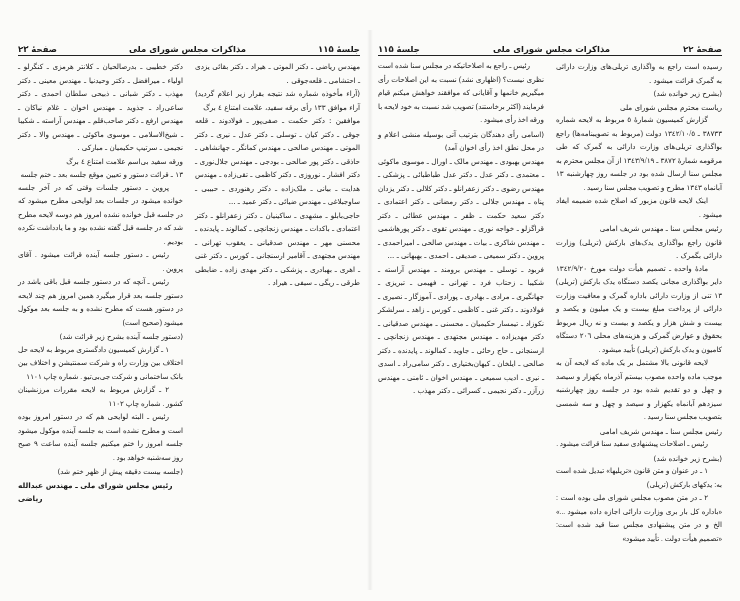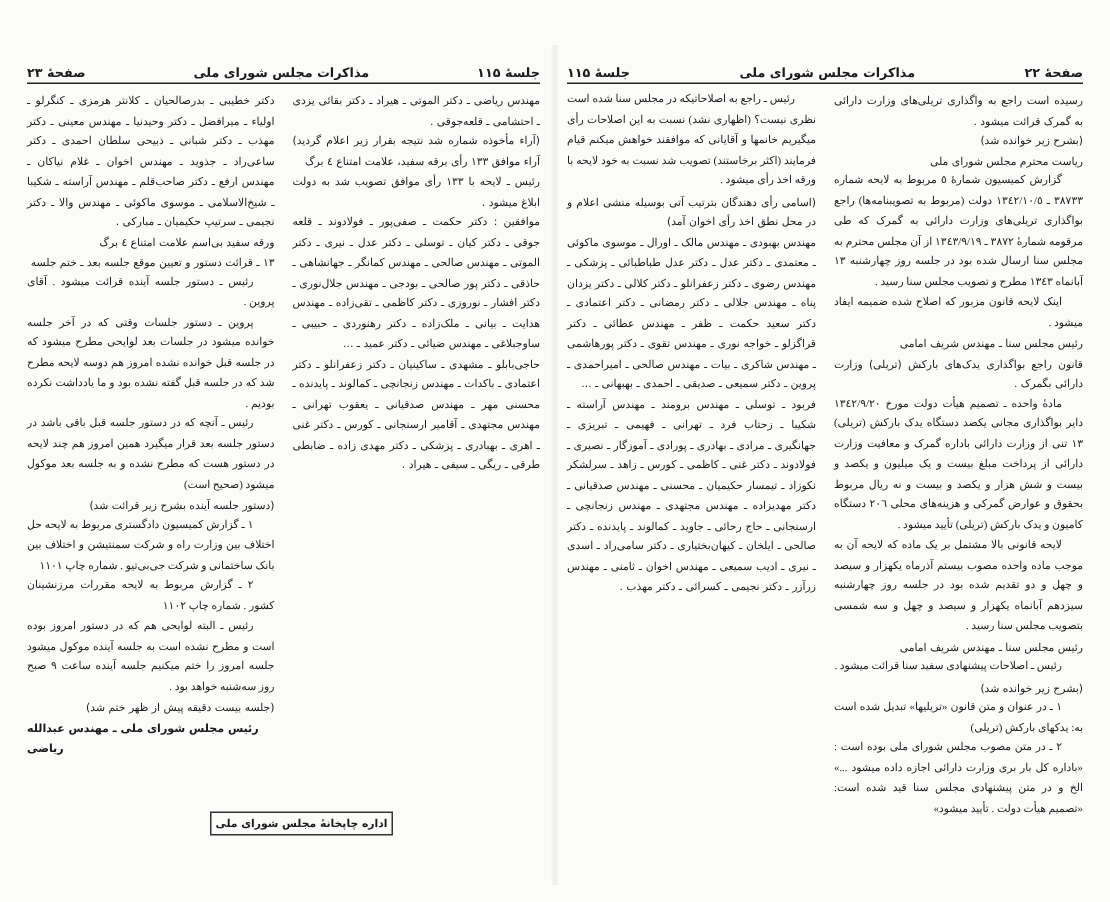--- a/index.html
+++ b/index.html
@@ -28,40 +28,38 @@
 <div class="page left">
   <div class="header">
     <span>جلسهٔ ۱۱۵</span>
     <span>مذاکرات مجلس شورای ملی</span>
     <span>صفحهٔ ۲۳</span>
   </div>
   <div class="cols">
     <div class="col" id="lp-cr">
         <p>مهندس ریاضی ـ دکتر الموتی ـ هیراد ـ دکتر بقائی یزدی ـ احتشامی ـ قلعه‌جوقی .</p>
         <p>(آراء مأخوذه شماره شد نتیجه بقرار زیر اعلام گردید) آراء موافق ۱۳۳ رأی برقه سفید، علامت امتناع ٤ برگ</p>
-        <p>رئیس ـ لایحه با ۱۳۳ رأی موافق تصویب شد به دولت ابلاغ میشود .</p>
         <p>موافقین : دکتر حکمت ـ صفی‌پور ـ فولادوند ـ قلعه جوقی ـ دکتر کیان ـ توسلی ـ دکتر عدل ـ نیری ـ دکتر الموتی ـ مهندس صالحی ـ مهندس کمانگر ـ جهانشاهی ـ حاذقی ـ دکتر پور صالحی ـ بودجی ـ مهندس جلال‌نوری ـ دکتر افشار ـ نوروزی ـ دکتر کاظمی ـ تقی‌زاده ـ مهندس هدایت ـ بیانی ـ ملک‌زاده ـ دکتر رهنوردی ـ حبیبی ـ ساوجبلاغی ـ مهندس ضیائی ـ دکتر عمید ـ ...</p>
         <p>حاجی‌بابلو ـ مشهدی ـ ساکینیان ـ دکتر زعفرانلو ـ دکتر اعتمادی ـ باکدات ـ مهندس زنجانچی ـ کمالوند ـ پایدنده ـ محسنی مهر ـ مهندس صدقیانی ـ یعقوب تهرانی ـ مهندس مجتهدی ـ آقامیر ارسنجانی ـ کورس ـ دکتر غنی ـ اهری ـ بهبادری ـ پزشکی ـ دکتر مهدی زاده ـ ضابطی طرقی ـ ریگی ـ سیفی ـ هیراد .</p>
       </div>
     <div class="col" id="lp-cl">
         <p>دکتر خطیبی ـ بدرصالحیان ـ کلانتر هرمزی ـ کنگرلو ـ اولیاء ـ میرافضل ـ دکتر وحیدنیا ـ مهندس معینی ـ دکتر مهذب ـ دکتر شبانی ـ ذبیحی سلطان احمدی ـ دکتر ساعی‌راد ـ جذوید ـ مهندس اخوان ـ غلام نیاکان ـ مهندس ارفع ـ دکتر صاحب‌قلم ـ مهندس آراسته ـ شکیبا ـ شیخ‌الاسلامی ـ موسوی ماکوئی ـ مهندس والا ـ دکتر نجیمی ـ سرتیپ حکیمیان ـ مبارکی .</p>
         <p class="c">ورقه سفید بی‌اسم علامت امتناع ٤ برگ</p>
         <p class="b">۱۳ ـ قرائت دستور و تعیین موقع جلسه بعد ـ ختم جلسه</p>
+        <p class="ind">پروین ـ دستور جلسات وقتی که در آخر جلسه خوانده میشود در جلسات بعد لوایحی مطرح میشود که در جلسه قبل خوانده نشده امروز هم دوسه لایحه مطرح شد که در جلسه قبل گفته نشده بود و ما یادداشت نکرده بودیم .</p>
         <p class="ind">رئیس ـ دستور جلسه آینده قرائت میشود . آقای پروین .</p>
-        <p class="ind">پروین ـ دستور جلسات وقتی که در آخر جلسه خوانده میشود در جلسات بعد لوایحی مطرح میشود که در جلسه قبل خوانده نشده امروز هم دوسه لایحه مطرح شد که در جلسه قبل گفته نشده بود و ما یادداشت نکرده بودیم .</p>
         <p class="ind">رئیس ـ آنچه که در دستور جلسه قبل باقی باشد در دستور جلسه بعد قرار میگیرد همین امروز هم چند لایحه در دستور هست که مطرح نشده و به جلسه بعد موکول میشود (صحیح است)</p>
         <p class="c">(دستور جلسه آینده بشرح زیر قرائت شد)</p>
         <p class="ind">۱ ـ گزارش کمیسیون دادگستری مربوط به لایحه حل اختلاف بین وزارت راه و شرکت سمنتیشن و اختلاف بین بانک ساختمانی و شرکت جی‌بی‌تیو . شماره چاپ ۱۱۰۱</p>
         <p class="ind">۲ ـ گزارش مربوط به لایحه مقررات مرزنشینان کشور . شماره چاپ ۱۱۰۲</p>
         <p class="ind">رئیس ـ البته لوایحی هم که در دستور امروز بوده است و مطرح نشده است به جلسه آینده موکول میشود جلسه امروز را ختم میکنیم جلسه آینده ساعت ۹ صبح روز سه‌شنبه خواهد بود .</p>
         <p class="c">(جلسه بیست دقیقه پیش از ظهر ختم شد)</p>
         <p class="sig">رئیس مجلس شورای ملی ـ مهندس عبدالله ریاضی</p>
       </div>
   </div>
-  <div class="stamp">اداره چاپخانهٔ مجلس شورای ملی</div>
 </div>
 
 <div class="page right">
   <div class="header">
     <span>صفحهٔ ۲۲</span>
     <span>مذاکرات مجلس شورای ملی</span>
     <span>جلسهٔ ۱۱۵</span>
   </div>
   <div class="cols">
     <div class="col" id="rp-cr">

